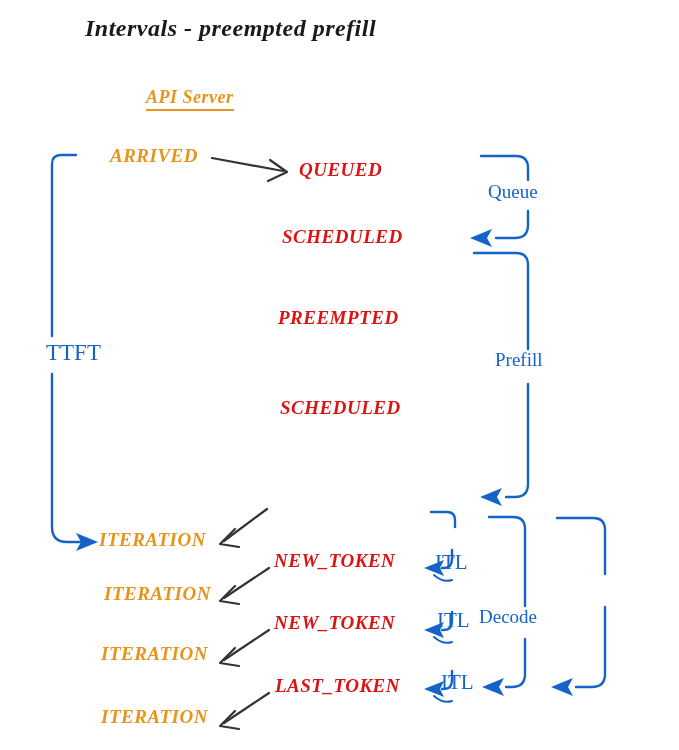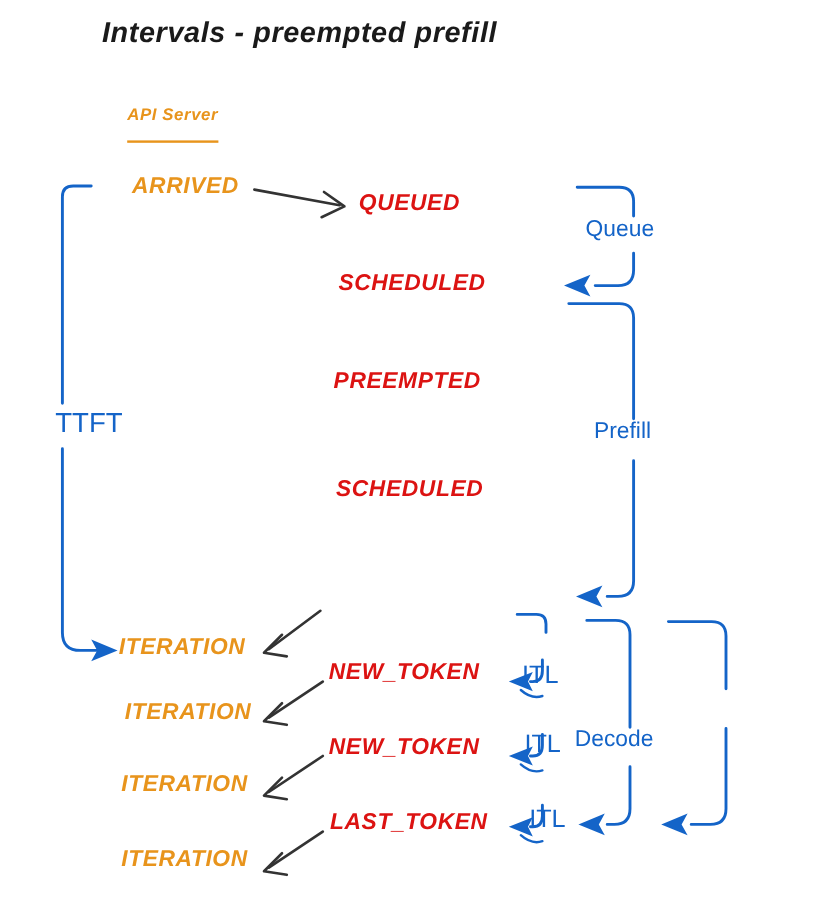--- a/index.html
+++ b/index.html
@@ -2,30 +2,30 @@
 <html style="--api: #E8941C; --engine: #DC1312; --interval: #1464C8; --arrow: #333333; --bg: #FFFFFF; --title: #1A1A1A;"><head>
 <meta charset="utf-8">
 <style>
   :root{
     --api:#E8941C; --engine:#DC1312; --interval:#1464C8; --arrow:#333333;
     --bg:#FFFFFF; --title:#1A1A1A;
   }
   html,body{margin:0;padding:0;background:var(--bg);}
   .canvas{
     position:relative; width:679px; height:750px; background:var(--bg);
-    font-family:Liberation Sans, sans-serif; overflow:hidden;
+    font-family:Liberation Serif, serif; overflow:hidden;
   }
   .lbl{position:absolute; line-height:1; white-space:nowrap;}
   .title{
     font-size:24px; font-weight:bold; font-style:italic; color:var(--title);
     letter-spacing:0.5px;
   }
   .colhdr{
-    font-size:14px; font-style:italic; font-weight:600; letter-spacing:0.5px;
-    padding-bottom:15px; border-bottom:2px solid currentColor;
+    font-size:18px; font-style:italic; font-weight:600; letter-spacing:0.5px;
+    padding-bottom:3px; border-bottom:2px solid currentColor;margin-left:40px;
   }
   .hdr-api{color:var(--api);}
   .hdr-engine{color:var(--engine);}
   .ev{
     font-size:19px; font-style:italic; font-weight:600; letter-spacing:0.5px;
   }
   .ev-api{color:var(--api);}
   .ev-engine{color:var(--engine);}
   .ivl{color:var(--interval); font-weight:500;}
   .fs23{font-size:23px;} .fs24{font-size:19px;} .fs21{font-size:21px;margin-top:25px;}

